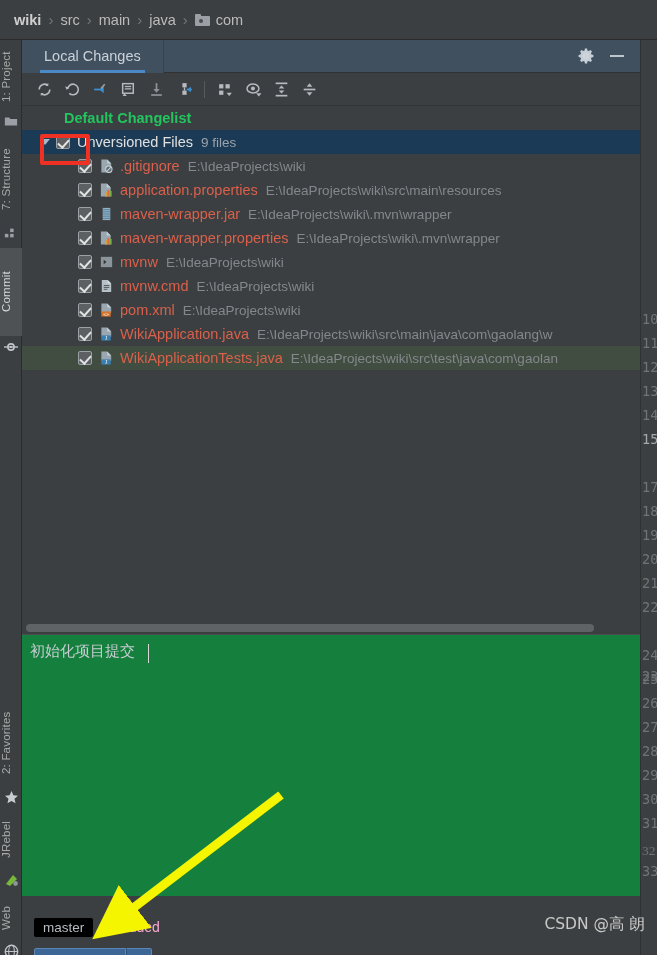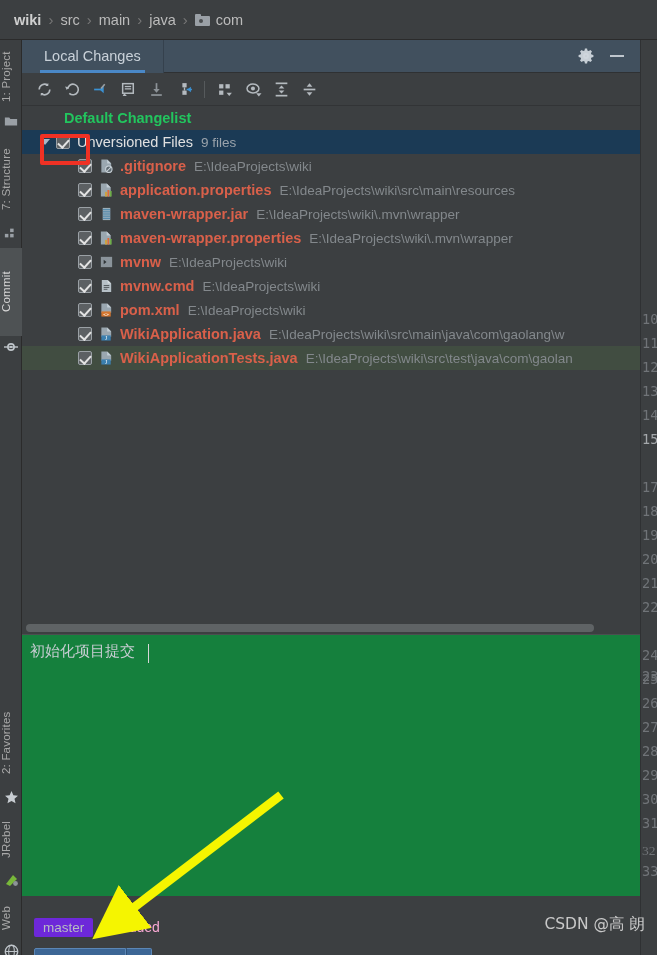--- a/index.html
+++ b/index.html
@@ -114,21 +114,21 @@
   .cbox {
     width: 14px; height: 14px; border: 1px solid #9aa0a5; background: #5c6063;
     border-radius: 2px; position: relative; flex: none; margin-right: 7px;
   }
   .cbox::after {
     content: ""; position: absolute; left: 3px; top: 1px; width: 5px; height: 9px;
     border: solid #e3e3e3; border-width: 0 2px 2px 0; transform: rotate(42deg);
   }
   .grp-label { color: #e0e0e0; font-size: 14.5px; }
   .grp-count { color: #9aa3ab; font-size: 13.5px; margin-left: 8px; }
-  .fname { color: #d9604a; font-size: 14.5px; font-weight: bold; }
+  .fname { color: #d9604a; font-size: 14.5px; }
   .fpath { color: #83888c; font-size: 13.5px; margin-left: 8px; }
   .ficon { width: 15px; height: 16px; margin-right: 6px; flex: none; position: relative; }
 
   
   .hscroll-track {
     position: absolute; left: 0; top: 581px; width: 618px; height: 13px; background: #3c3f41;
   }
   .hscroll-thumb {
     position: absolute; left: 4px; top: 3px; width: 568px; height: 8px;
     background: #5f6365; border-radius: 4px;
@@ -146,21 +146,21 @@
   .caret {
     position: absolute; left: 126px; top: 604px; width: 1px; height: 19px; background: #d6d6d6;
   }
 
   
   .branch-row {
     position: absolute; left: 0; top: 874px; width: 618px; height: 26px;
     display: flex; align-items: center; padding-left: 12px;
   }
   .branch-chip {
-    background: #6d28d9; color: #b7bdc2; font-size: 13.5px;
+    background: #000000; color: #b7bdc2; font-size: 13.5px;
     padding: 2px 9px; border-radius: 2px;
   }
   .added-label { color: #f9a8d4; font-size: 14px; margin-left: 16px; }
   .btn-row {
     position: absolute; left: 0; top: 903px; width: 618px; height: 40px;
     display: flex; align-items: center; padding-left: 12px;
   }
   .commit-btn {
     height: 30px; min-width: 92px; background: #3c6695; border: 1px solid #5b86b5;
     color: #ffffff; font-size: 15px; font-weight: bold;

